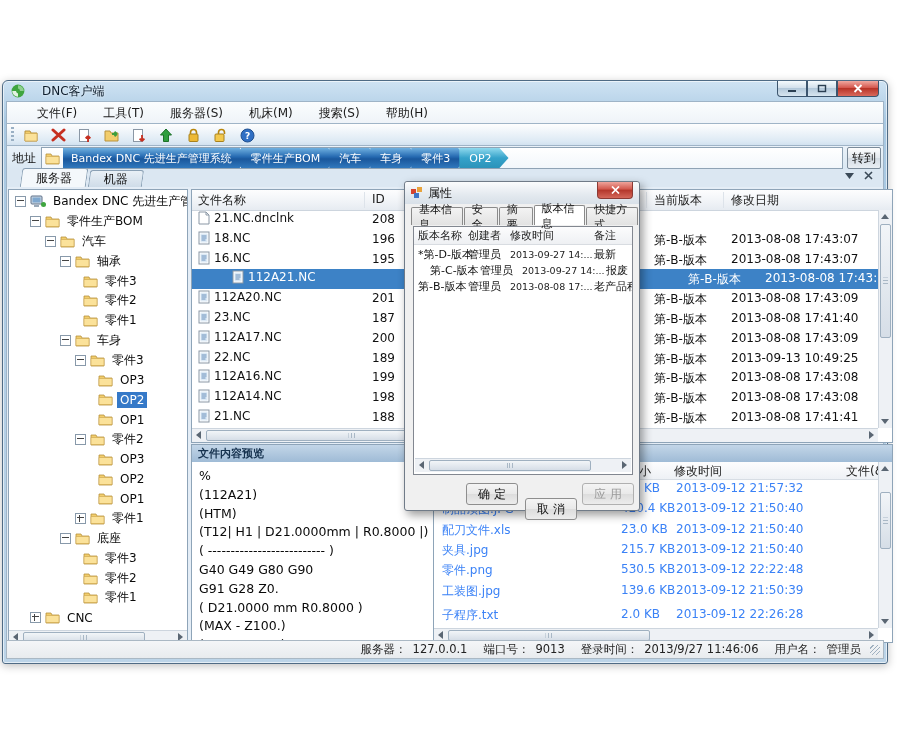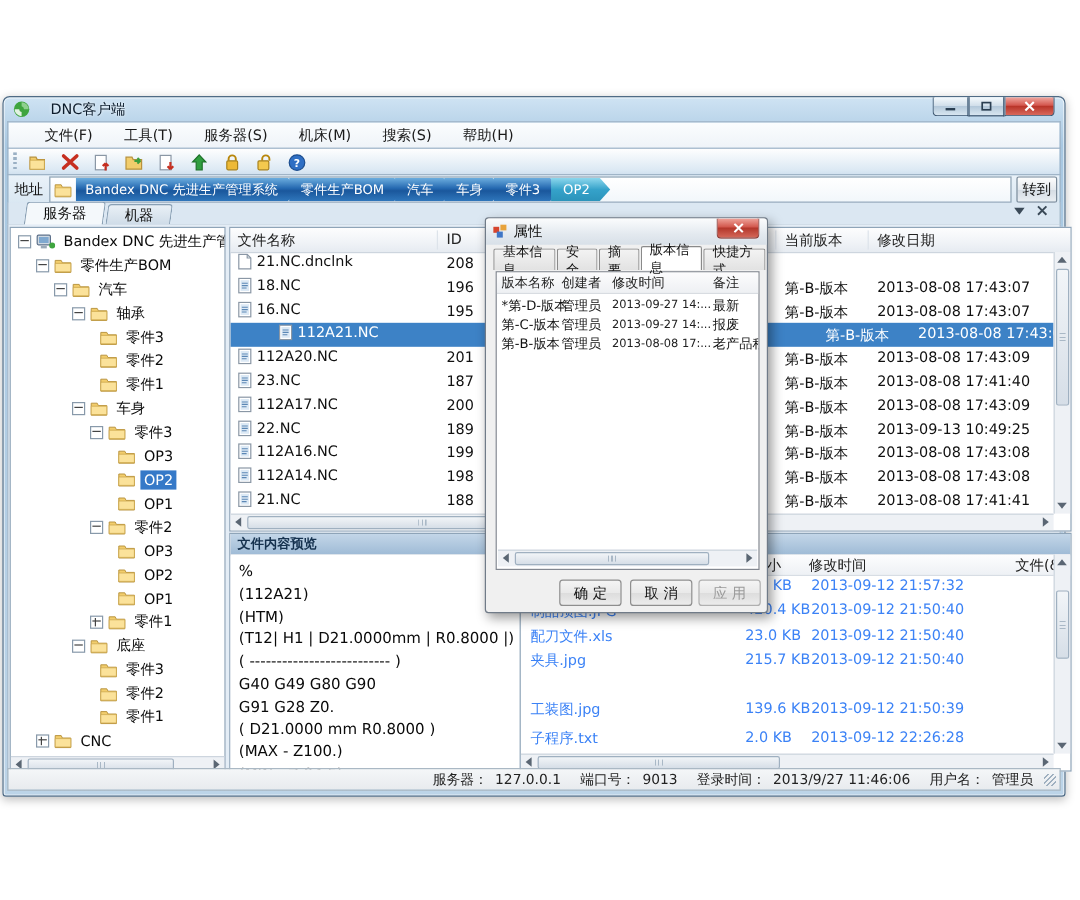--- a/index.html
+++ b/index.html
@@ -761,20 +761,25 @@
             <div class="attach-row" style="top: 40.6px;">
               <span class="acell name">配刀文件.xls</span>
               <span class="acell size">23.0 KB</span>
               <span class="acell time">2013-09-12 21:50:40</span>
             </div>
             <div class="attach-row" style="top: 60.9px;">
               <span class="acell name">夹具.jpg</span>
               <span class="acell size">215.7 KB</span>
               <span class="acell time">2013-09-12 21:50:40</span>
             </div>
+            <div class="attach-row" style="top: 81.2px;">
+              <span class="acell name">零件.png</span>
+              <span class="acell size">530.5 KB</span>
+              <span class="acell time">2013-09-12 22:22:48</span>
+            </div>
             <div class="attach-row" style="top: 101.5px;">
               <span class="acell name">工装图.jpg</span>
               <span class="acell size">139.6 KB</span>
               <span class="acell time">2013-09-12 21:50:39</span>
             </div>
             <div class="attach-row" style="top: 126px;">
               <span class="acell name">子程序.txt</span>
               <span class="acell size">2.0 KB</span>
               <span class="acell time">2013-09-12 22:26:28</span>
             </div>
@@ -846,21 +851,21 @@
         <span class="dcol c2">修改时间</span>
         <span class="dcol c3">备注</span>
       </div>
       <div id="dlg-rows">
             <div class="dlg-trow" style="top: 19px;">
               <span class="dcell c0">*第-D-版本</span>
               <span class="dcell c1">管理员</span>
               <span class="dcell c2 time">2013-09-27 14:...</span>
               <span class="dcell c3">最新</span>
             </div>
-            <div class="dlg-trow" style="top: 35px;">
+            <div class="dlg-trow" style="top: 35px; margin-left: 12px;">
               <span class="dcell c0">第-C-版本</span>
               <span class="dcell c1">管理员</span>
               <span class="dcell c2 time">2013-09-27 14:...</span>
               <span class="dcell c3">报废</span>
             </div>
             <div class="dlg-trow" style="top: 51px;">
               <span class="dcell c0">第-B-版本</span>
               <span class="dcell c1">管理员</span>
               <span class="dcell c2 time">2013-08-08 17:...</span>
               <span class="dcell c3">老产品程序</span>
@@ -869,18 +874,18 @@
       <div class="sb sb-h" style="left:1px;right:1px;bottom:2px;">
         <span class="arr left"></span>
             <span class="arr right"></span>
         <div class="sb-thumb h" style="left:14px;width:160px;">
               <div class="grip-h"></div>
             </div>
       </div>
     </div>
     <div id="dlg-buttons"></div>
   <div class="dlg-btn" style="left: 61px;">确 定</div>
-        <div class="dlg-btn" style="left: 120px;">取 消</div>
+        <div class="dlg-btn" style="left: 120px; margin-top: 15px;">取 消</div>
         <div class="dlg-btn disabled" style="left: 177px;">应 用</div>
       </div>
 </div>
 
 </div>
 
 </body></html>

